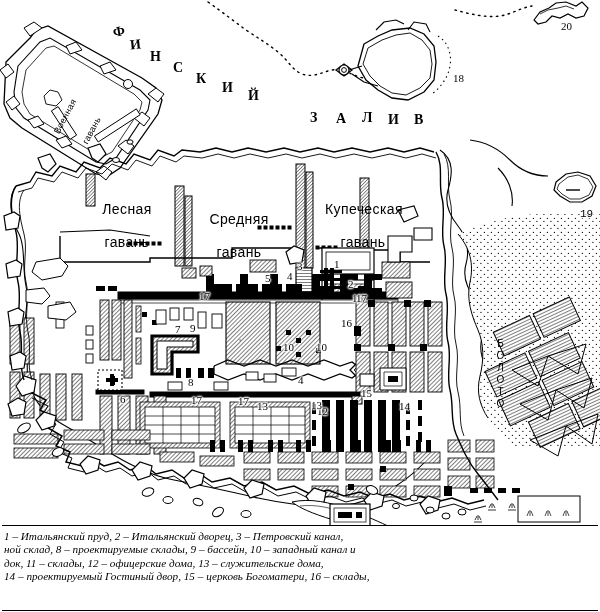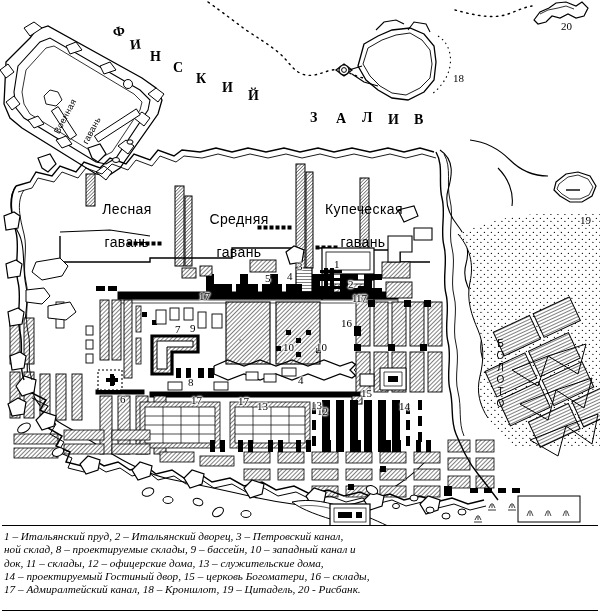--- a/index.html
+++ b/index.html
@@ -723,29 +723,28 @@
       <div class="mnum" style="left: 311px; top: 399px;">13</div>
       <div class="mnum" style="left: 355px; top: 400px; padding-left: 44px;">14</div>
       <div class="mnum" style="left: 361px; top: 387px; text-align: center;">15</div>
       <div class="mnum" style="left: 341px; top: 317px;">16</div>
       <div class="mnum" style="left: 352px; top: 292px;">16</div>
       <div class="mnum" style="left: 199px; top: 290px;">17</div>
       <div class="mnum" style="left: 238px; top: 395px;">17</div>
       <div class="mnum" style="left: 191px; top: 394px;">17</div>
       <div class="mnum" style="left: 356px; top: 292px;">17</div>
       <div class="mnum" style="left: 405px; top: 72px; margin-left: 48px;">18</div>
-      <div class="mnum" style="left: 580px; top: 214px;">19</div>
+      <div class="mnum" style="left: 580px; top: 208px; font-family: Liberation Mono, monospace;">19</div>
       <div class="mnum" style="left: 561px; top: 20px;">20</div>
     </div>
 
 </div>
 
 <div id="legend">
   <div class="rule"></div>
   <div class="lines">
     <div>1 – Итальянский пруд, 2 – Итальянский дворец, 3 – Петровский канал,</div>
     <div>ной склад, 8 – проектируемые склады, 9 – бассейн, 10 – западный канал и</div>
     <div>док, 11 – склады, 12 – офицерские дома, 13 – служительские дома,</div>
     <div>14 – проектируемый Гостиный двор, 15 – церковь Богоматери, 16 – склады,</div>
-    <div>17 – Адмиралтейский канал, 18 – Кроншлот, 19 – Цитадель, 20 -  Рисбанк.</div>
   </div>
   <div class="rule bot"></div>
 </div>
 
 </body></html>

